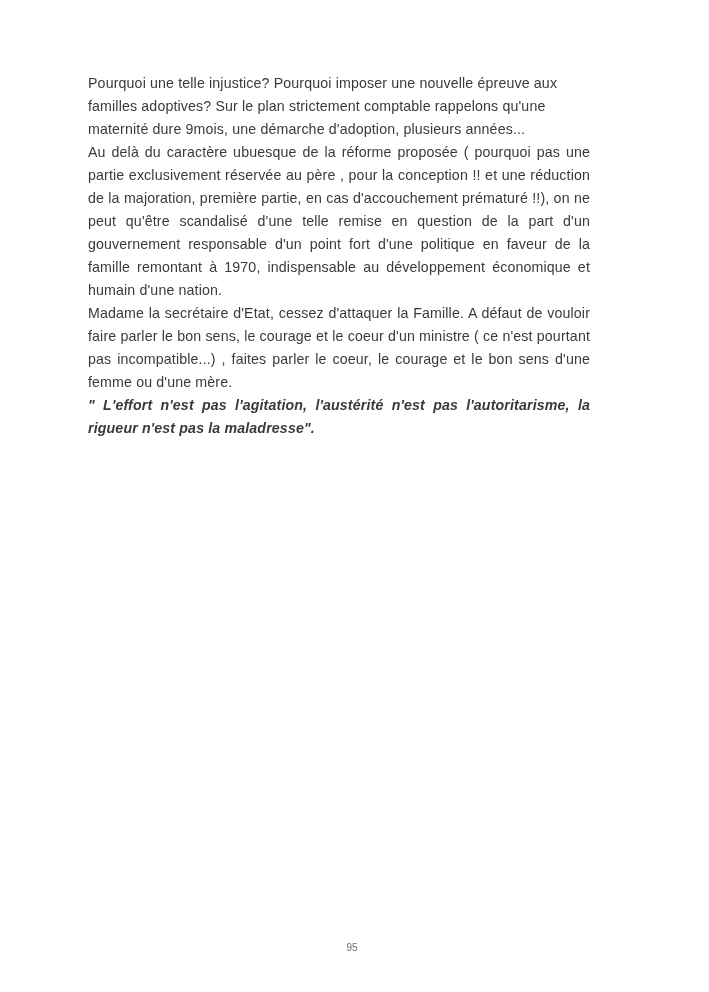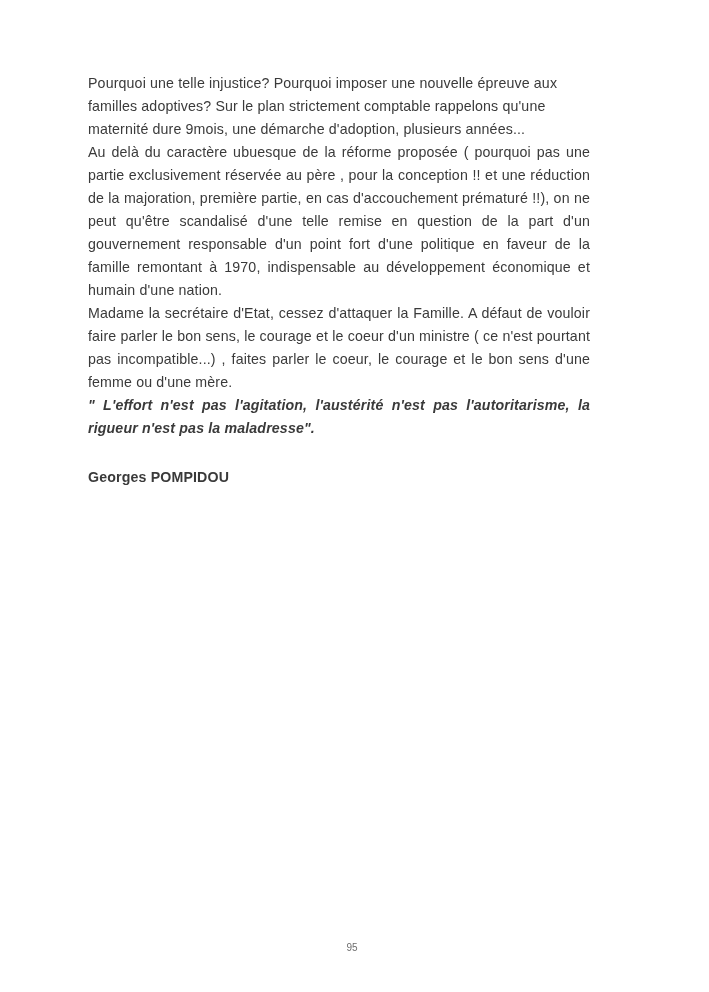--- a/index.html
+++ b/index.html
@@ -71,16 +71,15 @@
 </style>
 </head>
 <body>
 
 <div class="page">
   <div class="content">
     <p class="para lead">Pourquoi une telle injustice? Pourquoi imposer une nouvelle épreuve aux familles adoptives? Sur le plan strictement comptable rappelons qu'une maternité dure 9mois, une démarche d'adoption, plusieurs années...</p>
     <p class="para">Au delà du caractère ubuesque de la réforme proposée ( pourquoi pas une partie exclusivement réservée au père , pour la conception !! et une réduction de la majoration, première partie, en cas d'accouchement prématuré !!), on ne peut qu'être scandalisé d'une telle remise en question de la part d'un gouvernement responsable d'un point fort d'une politique en faveur de la famille remontant à 1970, indispensable au développement économique et humain d'une nation.</p>
     <p class="para">Madame la secrétaire d'Etat, cessez d'attaquer la Famille. A défaut de vouloir faire parler le bon sens, le courage et le coeur d'un ministre ( ce n'est pourtant pas incompatible...) , faites parler le coeur, le courage et le bon sens d'une femme ou d'une mère.</p>
     <p class="quote">" L'effort n'est pas l'agitation, l'austérité n'est pas l'autoritarisme, la rigueur n'est pas la maladresse".</p>
-    <p class="signature">Georges POMPIDOU</p>
   </div>
   <div class="page-number">95</div>
 </div>
 
 </body></html>

